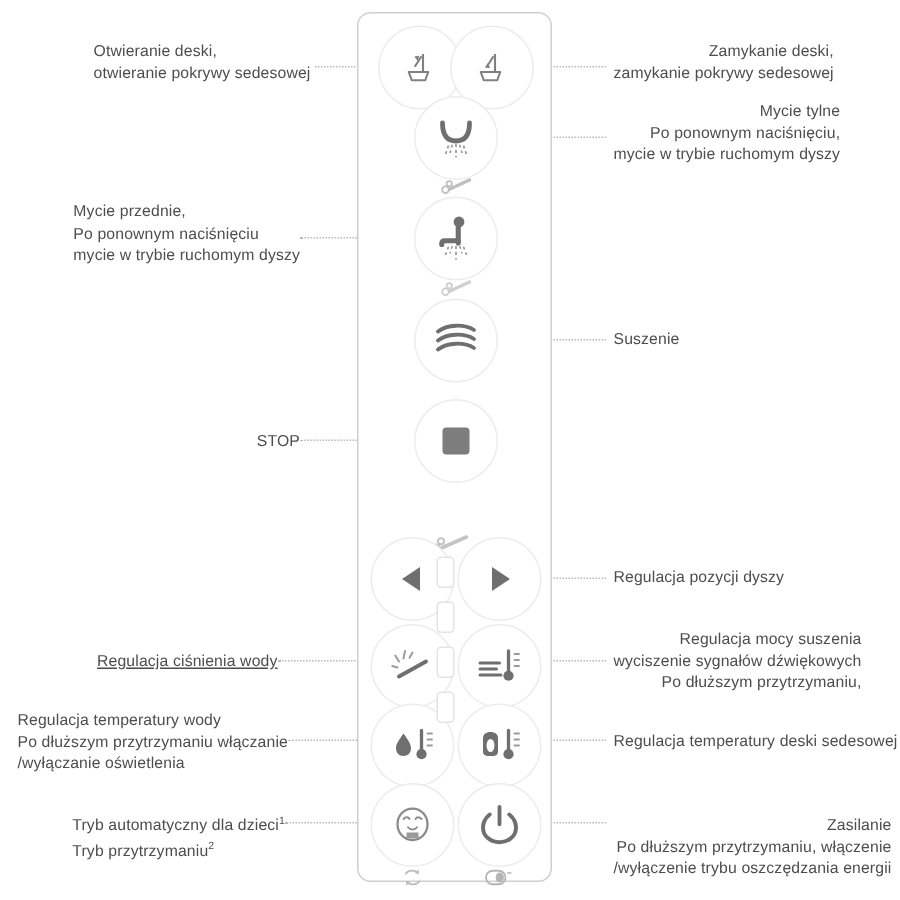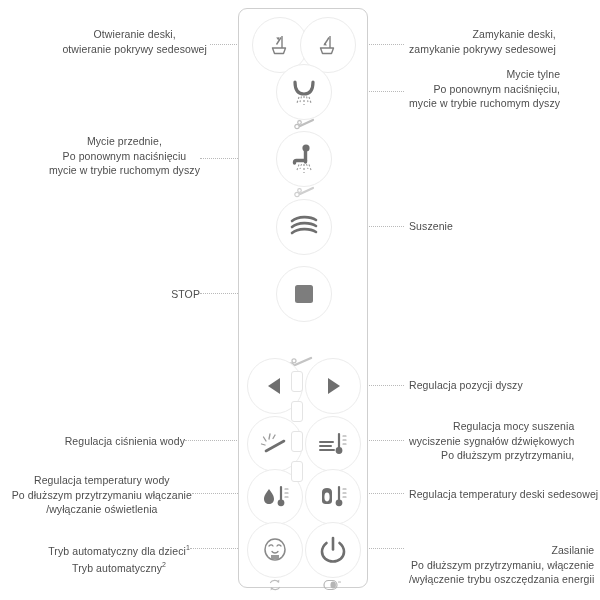--- a/index.html
+++ b/index.html
@@ -35,21 +35,21 @@
   .bar{
     width:12px;height:21px;border:1px solid #e4e4e4;border-radius:3px;
     margin-bottom:9px;background:#fff;box-sizing:border-box;
   }
 
   
   .label{
     position:absolute;font-size:10.5px;line-height:14.5px;
     color:#4d4d4d;white-space:nowrap;letter-spacing:.1px;
   }
-  .label.r{text-align:center;}
+  .label.r{text-align:left;}
   .label.l{text-align:right;}
   .label sup{font-size:7px;vertical-align:super;}
 
   
   .leader{
     position:absolute;height:0;border-top:1px dotted #b9b9b9;
   }
 </style>
 </head>
 <body>
@@ -276,33 +276,33 @@
   <div class="label r" style="right:400px;top:134px;">
     <div>Mycie przednie,</div>
     <div>Po ponownym naciśnięciu</div>
     <div>mycie w trybie ruchomym dyszy</div>
   </div>
 
   <div class="label r" style="right:400px;top:287px;margin-left:12px;">
     <div>STOP</div>
   </div>
 
-  <div class="label r" style="right:415px;top:434px;">
+  <div class="label r" style="right:415px;top:434px;text-decoration:underline;">
     <div>Regulacja ciśnienia wody</div>
   </div>
 
   <div class="label r" style="right:408px;top:473px;">
     <div>Regulacja temperatury wody</div>
     <div>Po dłuższym przytrzymaniu włączanie</div>
     <div>/wyłączanie oświetlenia</div>
   </div>
 
   <div class="label r" style="right:410px;top:541px;">
     <div><span>Tryb automatyczny dla dzieci</span><sup>1</sup></div>
-    <div><span>Tryb automatyczny</span><sup>2</sup></div>
+    <div><span>Tryb przytrzymaniu</span><sup>2</sup></div>
   </div>
 
   <div class="label l" style="left:409px;top:27px;">
     <div>Zamykanie deski,</div>
     <div>zamykanie pokrywy sedesowej</div>
   </div>
 
   <div class="label l" style="left:409px;top:67px;">
     <div>Mycie tylne</div>
     <div>Po ponownym naciśnięciu,</div>

